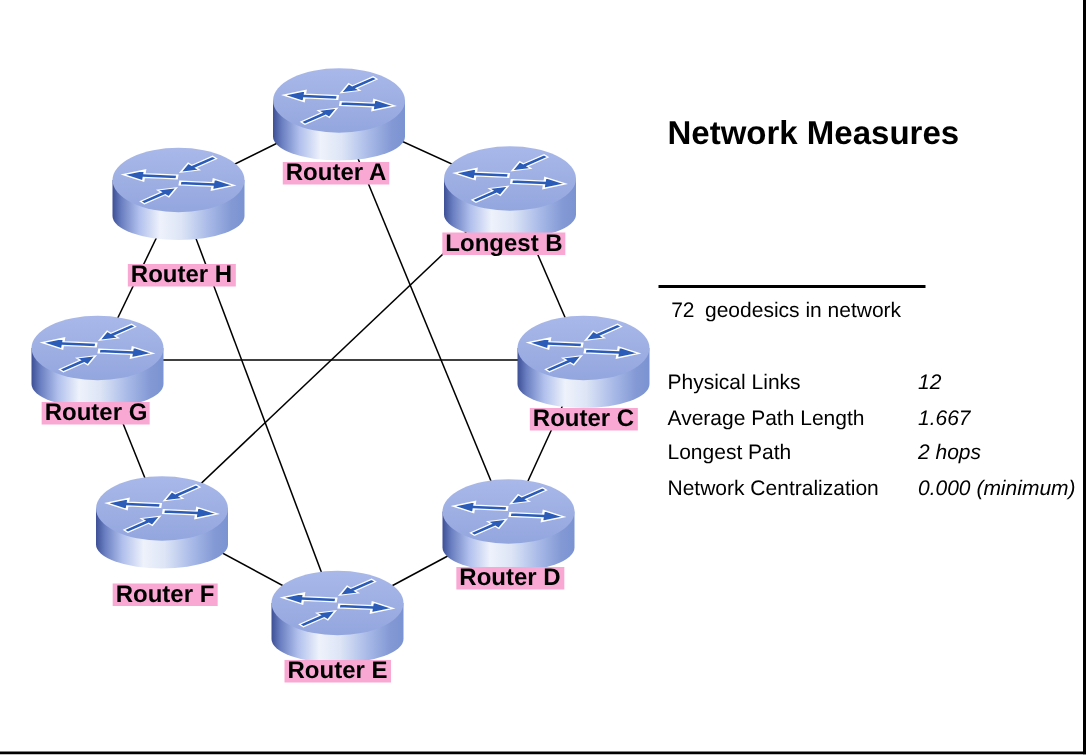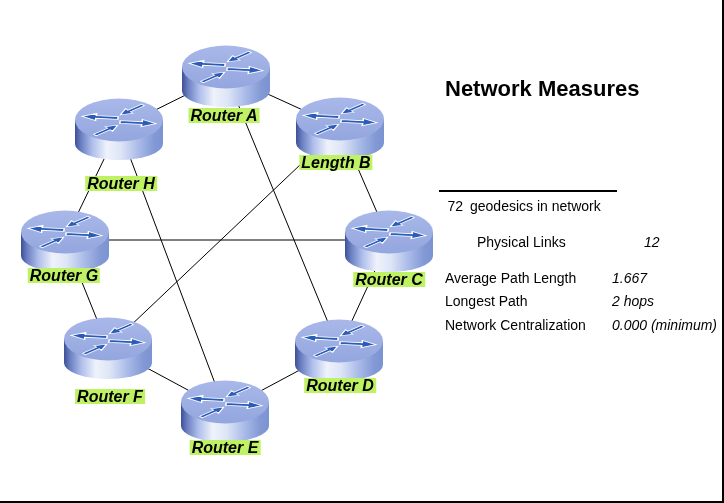--- a/index.html
+++ b/index.html
@@ -10,28 +10,27 @@
     background:#ffffff;
     border-right:2px solid #000;
     border-bottom:2px solid #000;
     font-family:"Liberation Sans","DejaVu Sans",sans-serif;
     overflow:hidden;
   }
   svg.diagram{position:absolute;left:0;top:0;}
   .node-label{
     position:absolute;
     transform:translateX(-50%);
-    background:#bef264;
+    background:#f9a8d4;
     color:#000000;
     font-size:16px;
     font-weight:bold;
     line-height:15px;
     padding:0 2px;
     white-space:nowrap;
-    font-style:italic;
   }
   .panel-title{
     position:absolute;
     left:445px;top:76px;
     font-size:22px;font-weight:bold;color:#000;
     white-space:nowrap;
   }
   .geo-row{
     position:absolute;left:439px;
     font-size:14px;color:#000;line-height:16px;white-space:nowrap;
@@ -101,36 +100,36 @@
     <use href="#router" x="296" y="97"></use>
     <use href="#router" x="345" y="210"></use>
     <use href="#router" x="295" y="319"></use>
     <use href="#router" x="181" y="380"></use>
     <use href="#router" x="64" y="317"></use>
     <use href="#router" x="21" y="210"></use>
     <use href="#router" x="75" y="98"></use>
   </svg>
 
   <div class="node-label" style="left:224px;top:108px;">Router A</div>
-  <div class="node-label" style="left:336px;top:155px;">Length B</div>
+  <div class="node-label" style="left:336px;top:155px;">Longest B</div>
   <div class="node-label" style="left:389px;top:272px;">Router C</div>
   <div class="node-label" style="left:340px;top:378px;">Router D</div>
   <div class="node-label" style="left:225px;top:440px;">Router E</div>
   <div class="node-label" style="left:110px;top:389px;">Router F</div>
   <div class="node-label" style="left:64px;top:268px;">Router G</div>
   <div class="node-label" style="left:121px;top:140px;margin-top:36px;">Router H</div>
 
   <div class="panel-title">Network Measures</div>
 
   <div class="geo-rule"></div>
   <div class="geo-row" style="top:198px;">
     <span class="num">72</span><span class="lbl">geodesics in network</span>
   </div>
 
-  <div class="stat-row" style="top:234px;margin-left:32px;">
+  <div class="stat-row" style="top:246px;">
     <span>Physical Links</span>
     <span class="val">12</span>
   </div>
   <div class="stat-row" style="top:270px;">
     <span>Average Path Length</span>
     <span class="val">1.667</span>
   </div>
   <div class="stat-row" style="top:293px;">
     <span>Longest Path</span>
     <span class="val">2 hops</span>

